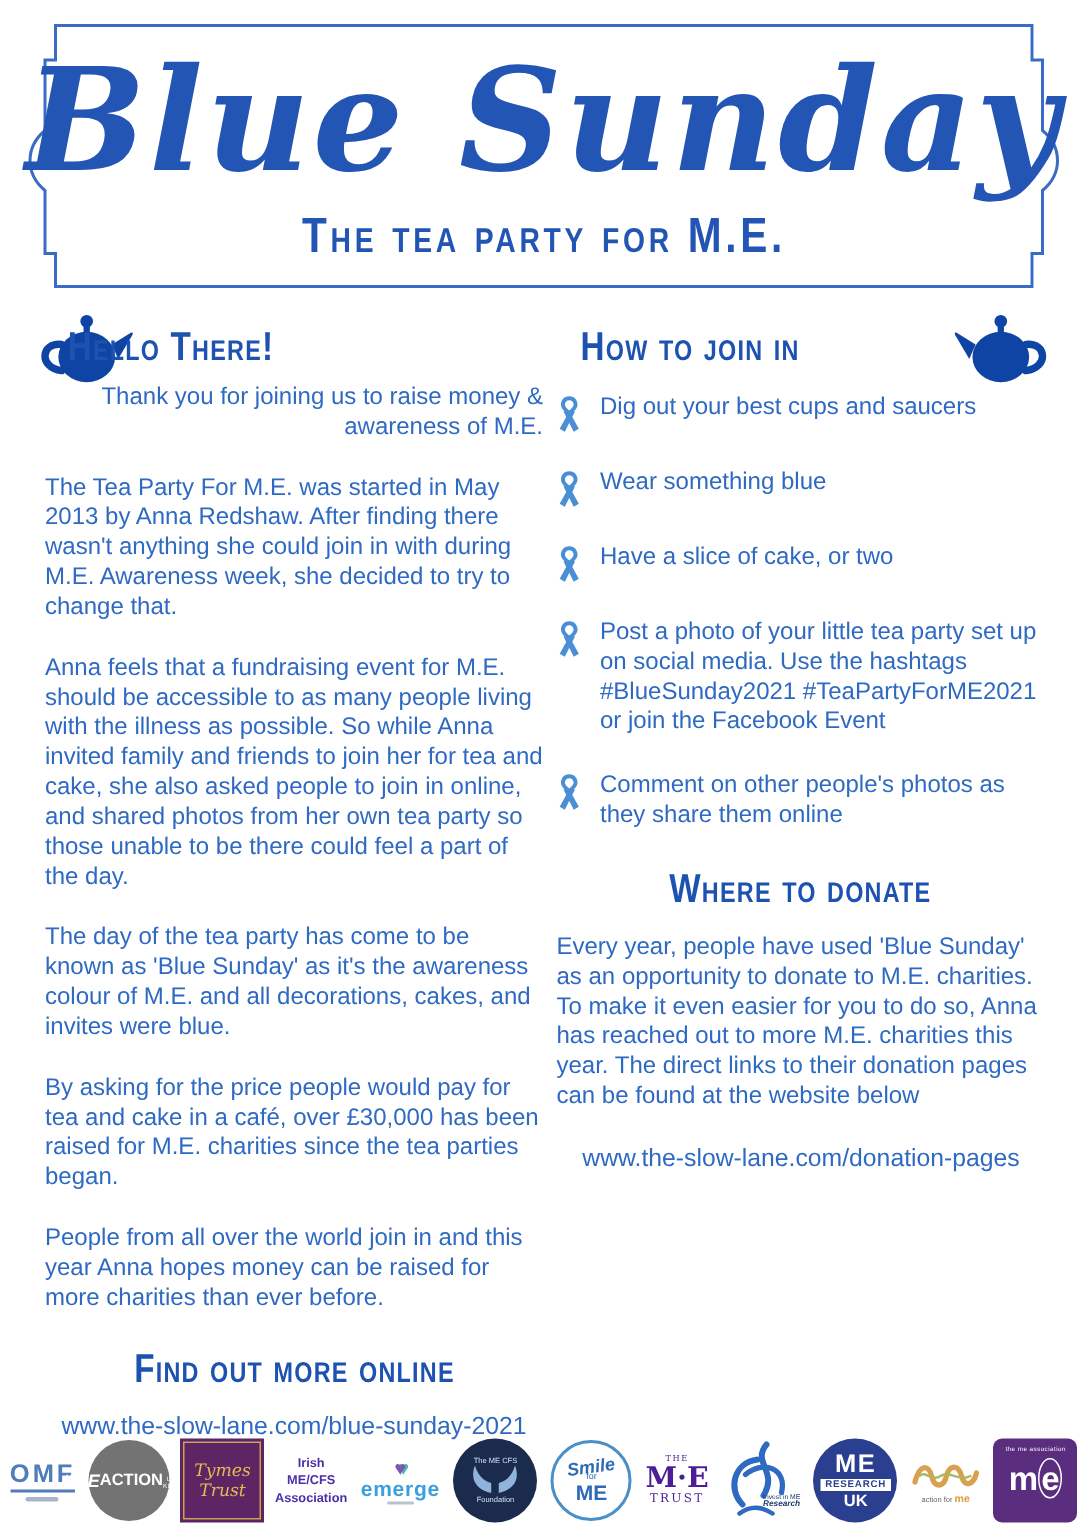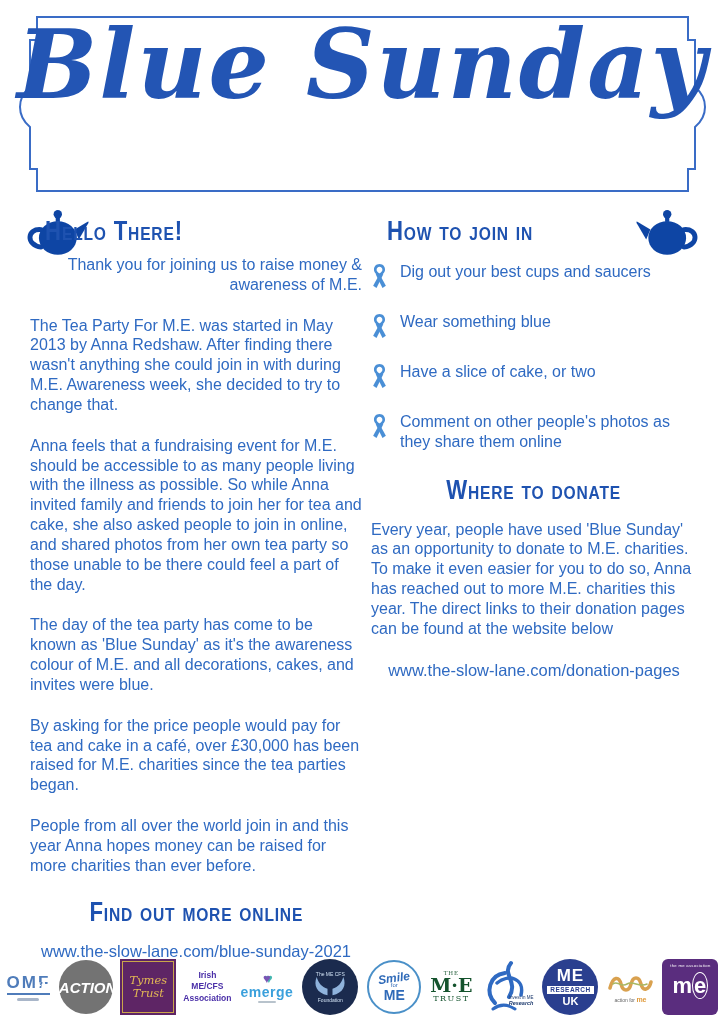--- a/index.html
+++ b/index.html
@@ -1,21 +1,21 @@
 <!DOCTYPE html>
 <html><head>
 <meta charset="utf-8">
 <style>
   html,body{margin:0;padding:0;background:#ffffff;}
   .page{position:relative;width:725px;height:1024px;background:#fff;overflow:hidden;
         font-family:"Liberation Sans",sans-serif;color:#2f6ac2;}
 
   
   .frame-svg{position:absolute;top:0;left:0;}
-  .title{position:absolute;top:10px;left:0;width:100%;text-align:center;
+  .title{position:absolute;top:26px;left:0;width:100%;text-align:center;
          font-family:"DejaVu Serif",serif;font-style:italic;font-weight:700;
          font-size:95px;line-height:1.15;color:#2355b4;letter-spacing:2px;}
   .subtitle{position:absolute;top:138px;left:0;width:100%;text-align:center;
             font-variant:small-caps;font-weight:700;font-size:33px;color:#2355b4;letter-spacing:3px;}
   .condense{display:inline-block;transform:scaleX(0.82);transform-origin:center;}
 
   
   .content{position:absolute;top:207px;left:30px;width:667px;display:flex;gap:9px;}
   .col{position:relative;}
   .col-left{width:332px;}
@@ -41,21 +41,21 @@
          display:flex;justify-content:center;align-items:center;gap:9px;}
   .logo{flex:0 0 auto;text-align:center;}
 
   .lg-omf{color:#4f7cba;font-weight:700;font-size:17px;letter-spacing:2px;
           border-bottom:2px solid #4f7cba;padding-bottom:2px;line-height:1;}
   .lg-omf-sub{width:22px;height:3px;background:#a9b6c9;margin:3px auto 0;border-radius:2px;}
 
   .lg-meaction{width:54px;height:54px;border-radius:50%;background:#737373;color:#fff;
                display:flex;flex-direction:row;justify-content:center;align-items:center;line-height:1;}
   .lg-meaction .l1{font-size:12px;font-weight:700;font-style:italic;}
-  .lg-meaction .l2{font-size:15px;font-weight:700;font-style:italic;}
+  .lg-meaction .l2{font-size:11px;font-weight:700;}
   .lg-meaction .l3{font-size:4.2px;margin-top:3px;letter-spacing:.3px;}
 
   .lg-tymes{width:50px;height:50px;background:#5e2565;border:1px solid #caa54a;outline:2px solid #5e2565;
             display:flex;flex-direction:column;justify-content:center;align-items:center;
             color:#e3b954;font-family:"DejaVu Serif",serif;font-style:italic;font-size:11.5px;line-height:1.1;}
 
   .lg-irish{color:#4a2fa8;font-weight:700;font-size:8.5px;line-height:1.3;}
 
   .lg-emerge{display:flex;flex-direction:column;align-items:center;line-height:1;}
   .lg-emerge .heart{font-size:13px;color:#7a55b5;text-shadow:2px 0 0 #45b8b0;}
@@ -66,21 +66,21 @@
             display:flex;flex-direction:column;justify-content:center;align-items:center;line-height:1.2;}
   .lg-mecfs .t{font-size:5px;}
 
   .lg-smile{width:54px;height:54px;border-radius:50%;background:#fff;border:2.5px solid #4a90c8;
             box-sizing:border-box;color:#2f6ab8;display:flex;flex-direction:column;justify-content:center;
             align-items:center;line-height:.9;}
   .lg-smile .s1{font-size:12px;font-weight:700;font-style:italic;transform:rotate(-8deg);}
   .lg-smile .s2{font-size:6px;}
   .lg-smile .s3{font-size:14px;font-weight:700;}
 
-  .lg-metrust{color:#14532d;font-family:"DejaVu Serif",serif;line-height:1;}
+  .lg-metrust{color:#4c1d95;font-family:"DejaVu Serif",serif;line-height:1;}
   .lg-metrust .t1{font-size:5.5px;letter-spacing:1px;}
   .lg-metrust .t2{font-size:19px;font-weight:700;}
   .lg-metrust .t3{font-size:8px;letter-spacing:1.5px;}
 
   .lg-invest{position:relative;width:52px;height:56px;}
   .lg-invest .txt{position:absolute;right:0;bottom:8px;text-align:right;color:#1d3a6e;line-height:1.2;}
   .lg-invest .txt .a{font-size:4.5px;}
   .lg-invest .txt .b{font-size:5.5px;font-weight:700;font-style:italic;}
 
   .lg-meresearch{width:56px;height:56px;border-radius:50%;background:#2a3f8f;color:#fff;
@@ -103,20 +103,21 @@
 </head>
 <body>
 
 <div class="page">
 
   <svg class="frame-svg" width="725" height="210" viewBox="0 0 725 210">
     <path d="M37,17 H688 V40 H695 V87 C701,92 705,99 705,107 C705,115 701,122 695,127 V169 H688 V191 H37 V169 H30 V127 C24,122 20,115 20,107 C20,99 24,92 30,87 V40 H37 Z" fill="none" stroke="#3a6cc6" stroke-width="2"></path>
   </svg>
 
   <div class="title">Blue Sunday</div>
+  <div class="subtitle"><span class="condense">The tea party for M.E.</span></div>
 
   <div class="content">
 
     <div class="col col-left">
       <div class="col-head">
         <svg class="teapot left" width="70" height="52" viewBox="0 0 100 72">
           <g fill="#0e45a4">
             <ellipse cx="54" cy="46" rx="27" ry="24"></ellipse>
             <path d="M33 34 A23 13 0 0 1 75 34 Z"></path>
             <rect x="51" y="15" width="6" height="8"></rect>
@@ -180,20 +181,28 @@
               <path d="M10 1 C5.5 1 3.5 4.5 3.5 7.5 C3.5 10 5 12 10 16 C15 12 16.5 10 16.5 7.5 C16.5 4.5 14.5 1 10 1 Z M10 4.2 C12 4.2 13.4 5.9 13.4 7.5 C13.4 8.9 12.4 10.2 10 12.2 C7.6 10.2 6.6 8.9 6.6 7.5 C6.6 5.9 8 4.2 10 4.2 Z" fill="#4a8fd6"></path>
           </svg>
           <span>Have a slice of cake, or two</span>
         </li>
         <li>
           <svg class="ribbon" width="17" height="26" viewBox="0 0 20 30">
             <path d="M5.5 13 L13.5 29 L17.5 26.5 L9.5 12 Z" fill="#4a8fd6"></path>
               <path d="M14.5 13 L6.5 29 L2.5 26.5 L10.5 12 Z" fill="#4a8fd6"></path>
               <path d="M10 1 C5.5 1 3.5 4.5 3.5 7.5 C3.5 10 5 12 10 16 C15 12 16.5 10 16.5 7.5 C16.5 4.5 14.5 1 10 1 Z M10 4.2 C12 4.2 13.4 5.9 13.4 7.5 C13.4 8.9 12.4 10.2 10 12.2 C7.6 10.2 6.6 8.9 6.6 7.5 C6.6 5.9 8 4.2 10 4.2 Z" fill="#4a8fd6"></path>
           </svg>
+          <span>Post a photo of your little tea party set up on social media. Use the hashtags #BlueSunday2021 #TeaPartyForME2021 or join the Facebook Event</span>
+        </li>
+        <li>
+          <svg class="ribbon" width="17" height="26" viewBox="0 0 20 30">
+            <path d="M5.5 13 L13.5 29 L17.5 26.5 L9.5 12 Z" fill="#4a8fd6"></path>
+              <path d="M14.5 13 L6.5 29 L2.5 26.5 L10.5 12 Z" fill="#4a8fd6"></path>
+              <path d="M10 1 C5.5 1 3.5 4.5 3.5 7.5 C3.5 10 5 12 10 16 C15 12 16.5 10 16.5 7.5 C16.5 4.5 14.5 1 10 1 Z M10 4.2 C12 4.2 13.4 5.9 13.4 7.5 C13.4 8.9 12.4 10.2 10 12.2 C7.6 10.2 6.6 8.9 6.6 7.5 C6.6 5.9 8 4.2 10 4.2 Z" fill="#4a8fd6"></path>
+          </svg>
           <span>Comment on other people's photos as they share them online</span>
         </li>
       </ul>
 
       <div class="mid-head">
         <h2><span class="condense">Where to donate</span></h2>
       </div>
       <p class="body">Every year, people have used 'Blue Sunday' as an opportunity to donate to M.E. charities. To make it even easier for you to do so, Anna has reached out to more M.E. charities this year. The direct links to their donation pages can be found at the website below</p>
       <div class="url right">www.the-slow-lane.com/donation-pages</div>
     </div>

